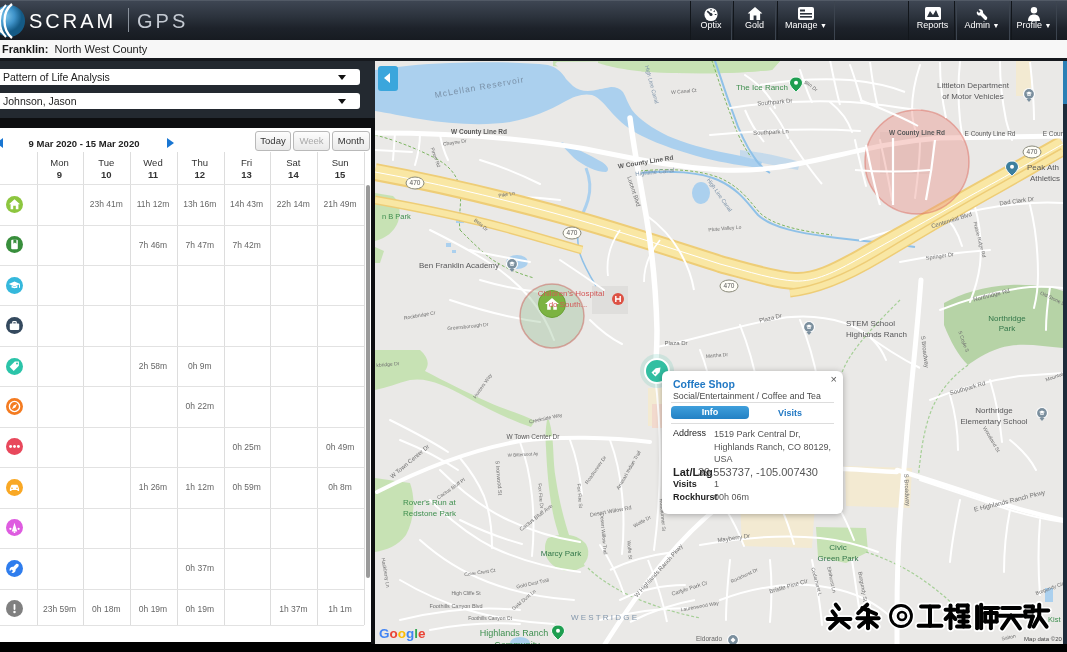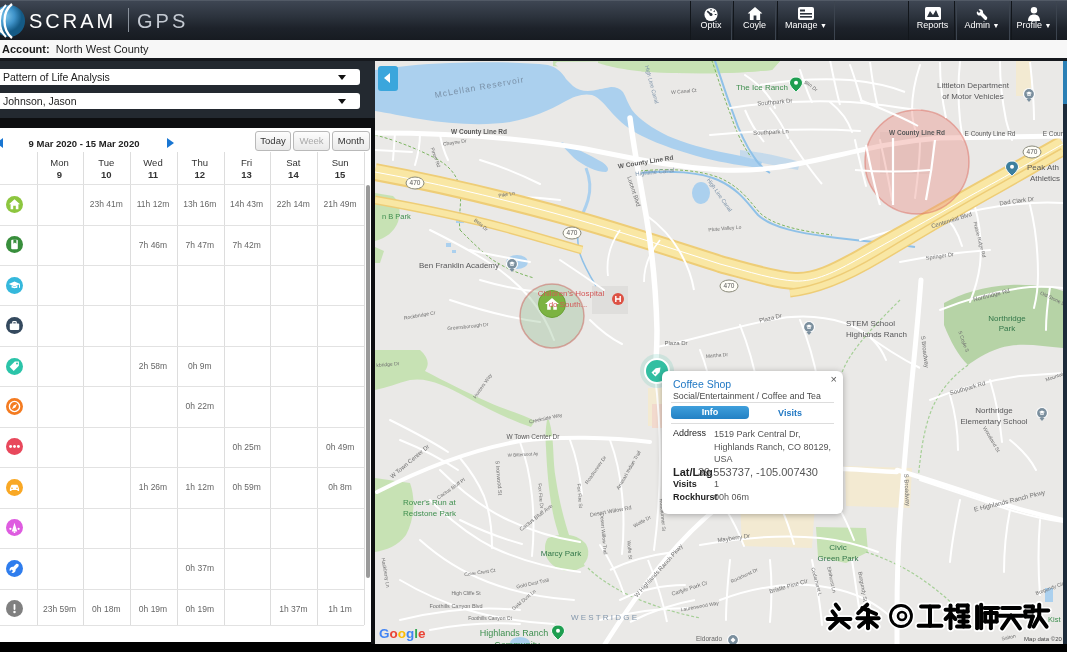--- a/index.html
+++ b/index.html
@@ -69,21 +69,21 @@
         <path d="M8,8 L4,4.5" stroke="#2c333d" stroke-width="1.8"></path>
         <circle cx="8" cy="8" r="1.6" fill="#2c333d"></circle>
         <path d="M8,2.2 L8,4 M13.8,8 L12,8 M12.1,3.9 L10.9,5.1" stroke="#2c333d" stroke-width="1.2"></path>
       </svg>
       <div class="lbl">Optix</div>
     </div>
     <div class="navbtn abs" style="left:733px;width:43px">
       <svg width="15" height="14" viewBox="0 0 16 15">
         <path d="M8,0 L16,7 13.5,7 13.5,14 9.5,14 9.5,9 6.5,9 6.5,14 2.5,14 2.5,7 0,7 Z" fill="#fff"></path>
       </svg>
-      <div class="lbl">Coyle</div>
+      <div class="lbl">Gold</div>
     </div>
     <div class="navbtn abs" style="left:777px;width:58px">
       <svg width="16" height="13" viewBox="0 0 16 13">
         <rect x="0" y="0" width="16" height="13" rx="2" fill="#fff"></rect>
         <rect x="2" y="2.5" width="5" height="2" fill="#2c333d"></rect>
         <rect x="2" y="6" width="12" height="1.6" fill="#2c333d"></rect>
         <rect x="2" y="9" width="12" height="1.6" fill="#2c333d"></rect>
       </svg>
       <div class="lbl">Manage <span style="font-size:7px">▼</span></div>
     </div>
@@ -101,21 +101,21 @@
       <div class="lbl">Admin <span style="font-size:7px">▼</span></div>
     </div>
     <div class="navbtn abs" style="left:1011px;width:46px">
       <svg width="13" height="14" viewBox="0 0 13 14">
         <circle cx="6.5" cy="3.2" r="3.2" fill="#fff"></circle>
         <path d="M0.5,14 C0.5,9.5 3,7.5 6.5,7.5 C10,7.5 12.5,9.5 12.5,14 Z" fill="#fff"></path>
       </svg>
       <div class="lbl">Profile <span style="font-size:7px">▼</span></div>
     </div>
   </div>
-  <div id="acct" class="abs"><b style="margin-left:2px">Account:</b>&nbsp; North West County</div>
+  <div id="acct" class="abs"><b style="margin-left:2px">Franklin:</b>&nbsp; North West County</div>
   <div id="panel" class="abs">
     <div id="selbox">
       <div class="sel" style="top:8px">Pattern of Life Analysis<span class="car"></span></div>
       <div class="sel" style="top:32px">Johnson, Jason<span class="car"></span></div>
     </div>
   </div>
   <div id="tbl" class="abs">
     <div class="abs" style="left:-4px;top:10px;width:0;height:0;border-top:5px solid transparent;border-bottom:5px solid transparent;border-right:7px solid #1976d2"></div>
     <div class="abs" style="left:0;top:10px;width:168px;text-align:center;font-size:9.5px;font-weight:bold;color:#222">9 Mar 2020 - 15 Mar 2020</div>
     <div class="abs" style="left:167px;top:10px;width:0;height:0;border-top:5px solid transparent;border-bottom:5px solid transparent;border-left:7px solid #1976d2"></div>
@@ -545,21 +545,21 @@
         <g transform="rotate(-45)">
           <path d="M-5,-2.8 L1,-2.8 L5,0 L1,2.8 L-5,2.8 Z" fill="#fff"></path>
           <circle cx="-3" cy="0" r="0.9" fill="#33bfa2"></circle>
         </g>
       </g>
 <text x="1043" y="641" font-size="6" fill="#444" text-anchor="middle" font-family="Liberation Sans" font-weight="normal" letter-spacing="0">Map data ©20</text>
 </svg>
   </div>
   <div id="pop" class="abs">
     <div class="abs" style="right:6px;top:2px;font-size:11px;color:#555">×</div>
-    <div class="abs" style="left:11px;top:7px;font-size:10.5px;font-weight:normal;color:#2279c4">Coffee Shop</div>
+    <div class="abs" style="left:11px;top:7px;font-size:10.5px;font-weight:bold;color:#2279c4">Coffee Shop</div>
     <div class="abs" style="left:11px;top:20px;font-size:8.8px;color:#4a4a4a;white-space:nowrap">Social/Entertainment / Coffee and Tea</div>
     <div class="abs" style="left:9px;top:31px;width:163px;height:1px;background:#ddd"></div>
     <div class="abs" style="left:9px;top:35px;width:78px;height:13px;background:linear-gradient(180deg,#3f9fdc,#2381c4);border-radius:4px;color:#fff;font-size:9px;font-weight:bold;text-align:center;line-height:13px">Info</div>
     <div class="abs" style="left:98px;top:37px;width:60px;text-align:center;font-size:9px;font-weight:bold;color:#2279c4">Visits</div>
     <div class="abs" style="left:9px;top:52px;width:163px;height:1px;background:#ddd"></div>
     <div class="abs" style="left:11px;top:57px;font-size:9px;font-weight:normal;color:#222">Address</div>
     <div class="abs" style="left:52px;top:57px;font-size:9px;color:#555;line-height:12.7px">1519 Park Central Dr,<br>Highlands Ranch, CO 80129,<br>USA</div>
     <div class="abs" style="left:11px;top:95px;font-size:11px;font-weight:bold;color:#222">Lat/Lng</div>
     <div class="abs" style="left:36px;top:95px;font-size:11px;color:#555">39.553737, -105.007430</div>
     <div class="abs" style="left:11px;top:108px;font-size:9px;font-weight:bold;color:#222">Visits</div>

